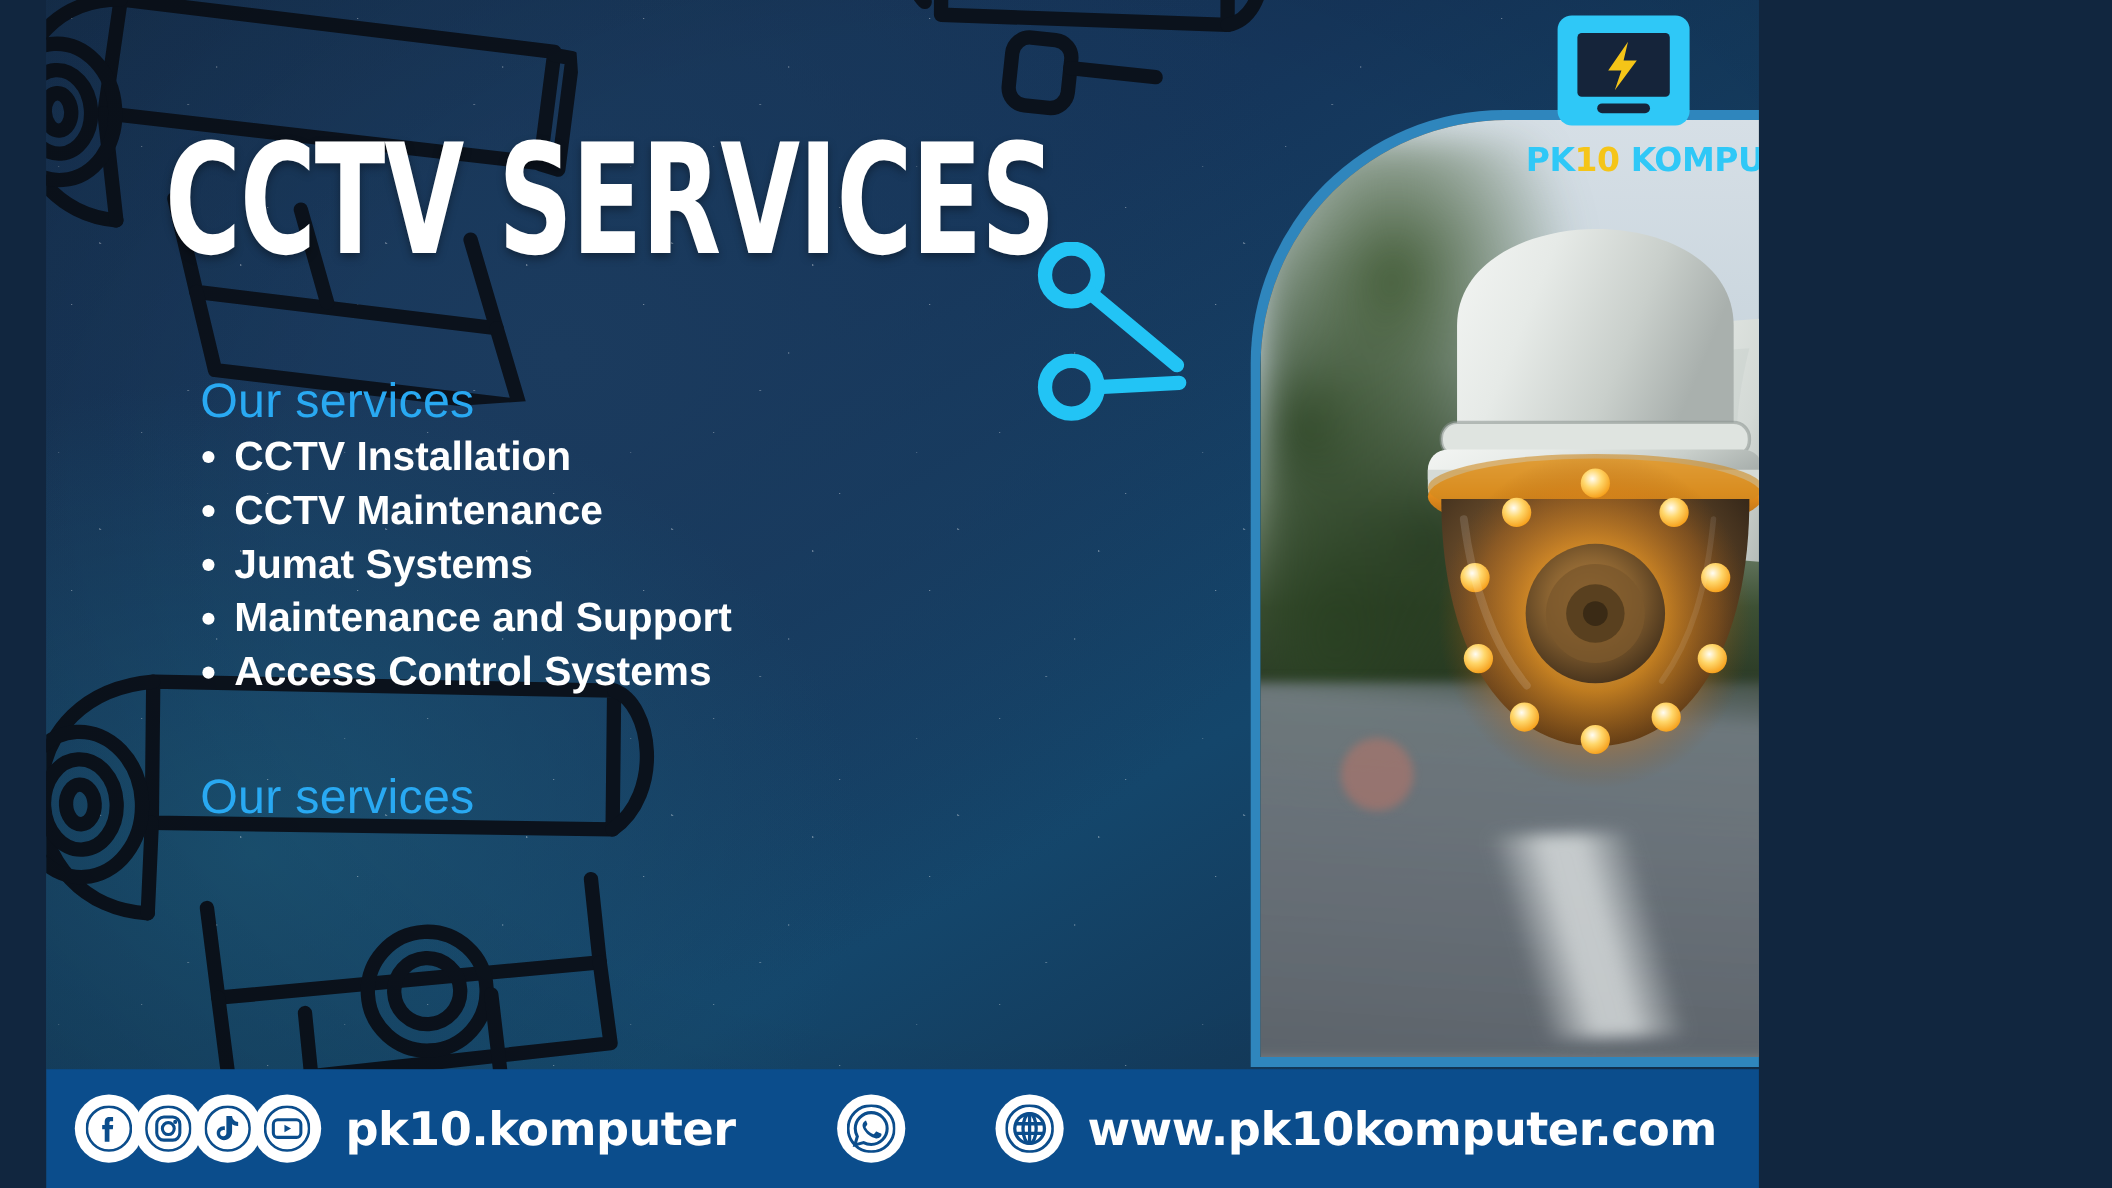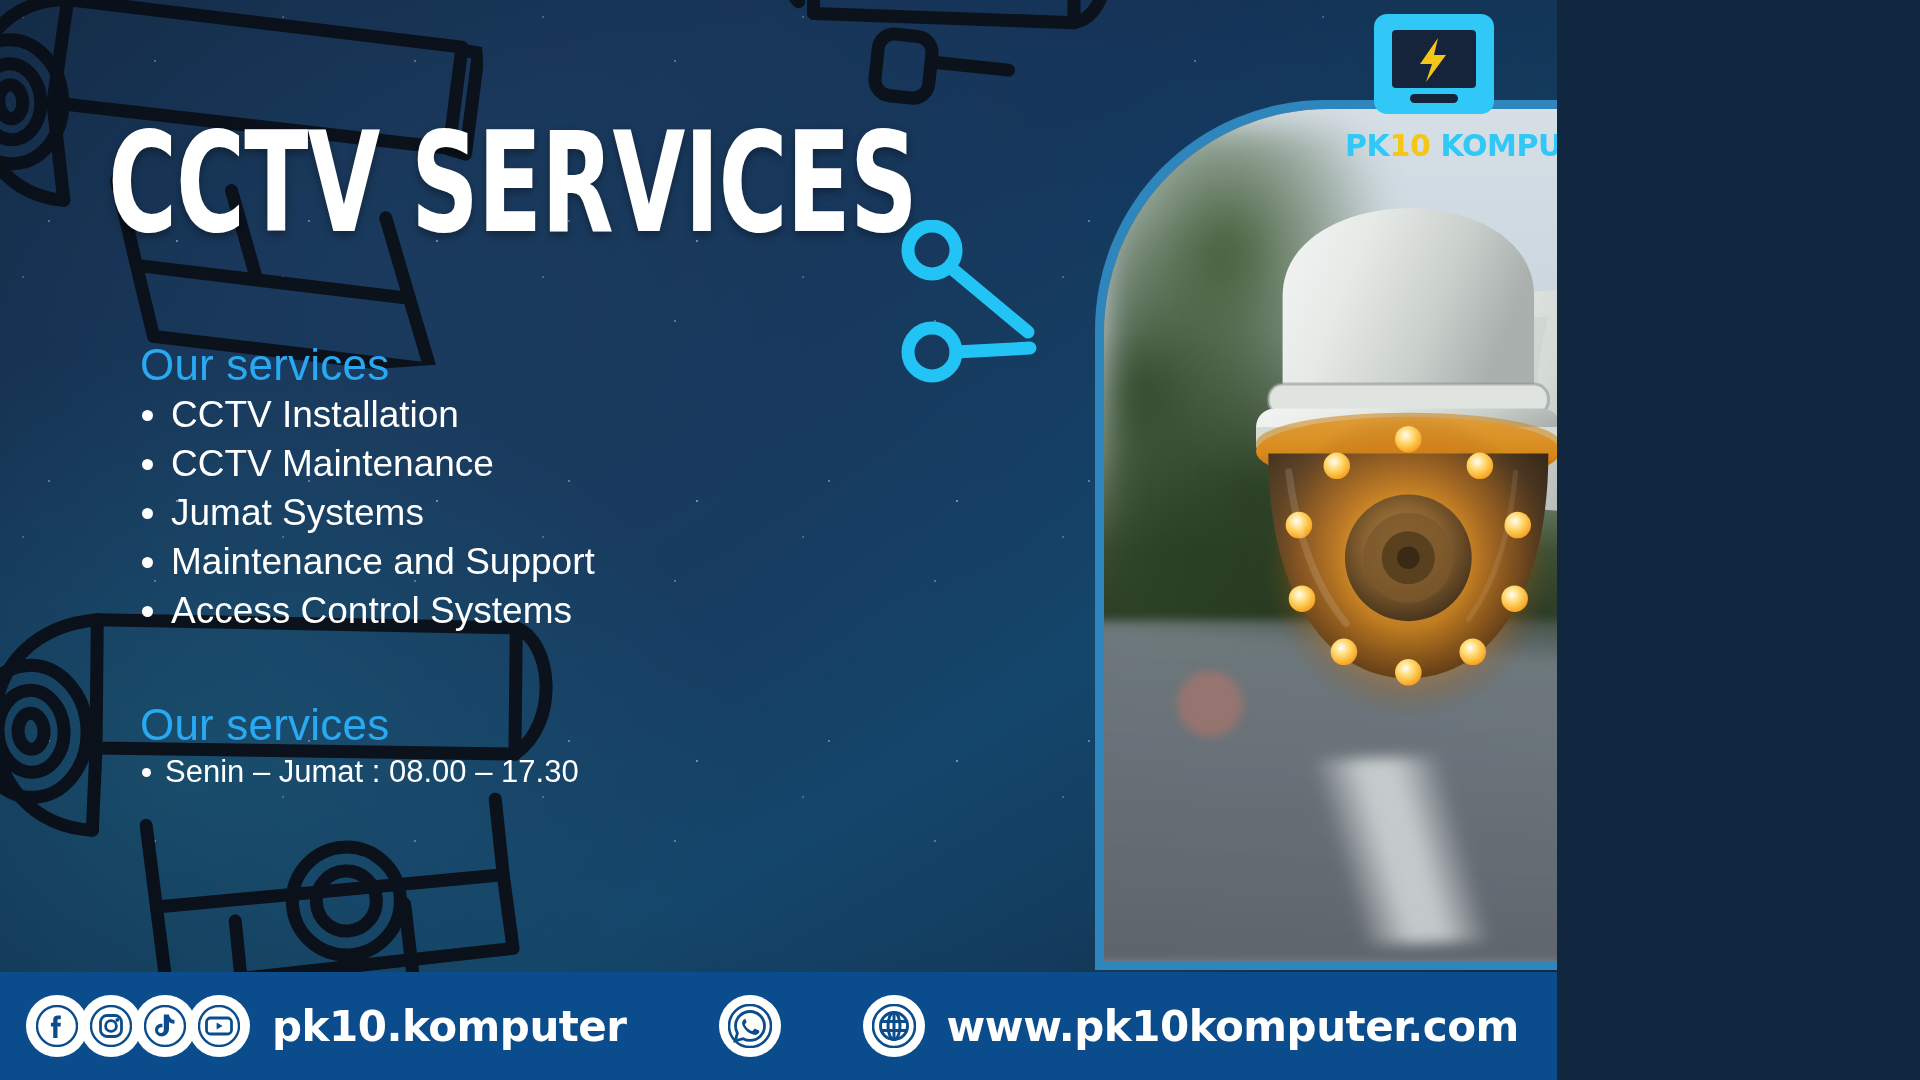--- a/index.html
+++ b/index.html
@@ -12,20 +12,21 @@
 
   
   #banner {
     position:absolute; inset:0;
     width:1557px; height:1080px;
     overflow:hidden;
     background:
       radial-gradient(ellipse 900px 700px at 12% 72%, #1a5070 0%, rgba(26,80,112,0) 62%),
       radial-gradient(ellipse 1100px 900px at 30% 30%, #1b3b5e 0%, rgba(27,59,94,0) 65%),
       linear-gradient(150deg, #16304f 0%, #15355a 35%, #14466b 65%, #122c48 100%);
+    margin-left: 42px;
   }
   
   #stars {
     position:absolute; inset:0;
     opacity:.55;
     background-image:
       radial-gradient(1.4px 1.4px at 23px 17px, rgba(255,255,255,.85) 50%, transparent 51%),
       radial-gradient(1.2px 1.2px at 87px 133px, rgba(255,255,255,.7) 50%, transparent 51%),
       radial-gradient(1.8px 1.8px at 155px 61px, rgba(255,255,255,.55) 50%, transparent 51%),
       radial-gradient(1.1px 1.1px at 201px 189px, rgba(255,255,255,.8) 50%, transparent 51%),
@@ -77,20 +78,21 @@
   }
   #svc-head  { left:140px; top:340px; }
   #hrs-head  { left:140px; top:700px; }
 
   .bullets { position:absolute; list-style:none; }
   .bullets li {
     color:#ffffff;
     white-space:nowrap;
     display:flex;
     align-items:baseline;
+    font-weight:bold;
   }
   .bullets li .dot {
     display:inline-block;
     width:10px; height:10px;
     border-radius:50%;
     background:#ffffff;
     margin-right:18px;
     flex:0 0 auto;
     position:relative;
     top:-6px;
@@ -300,24 +302,20 @@
         <span>Maintenance and Support</span>
       </li>
     <li>
         <span class="dot"></span>
         <span>Access Control Systems</span>
       </li>
   </ul>
 
   <div class="sec-head" id="hrs-head">Our services</div>
   <ul class="bullets" id="hrs-list">
-    <li>
-        <span class="dot"></span>
-        <span>Senin – Jumat : 08.00 – 17.30</span>
-      </li>
   </ul>
 
   <svg id="connector" viewBox="0 0 190 180">
     <g fill="none" stroke="#22c4f5" stroke-width="13" stroke-linecap="round">
       <circle cx="32" cy="30" r="24"></circle>
       <path d="M50 47 L128 112"></path>
       <circle cx="32" cy="132" r="24"></circle>
       <path d="M56 132 L130 128"></path>
     </g>
   </svg>

